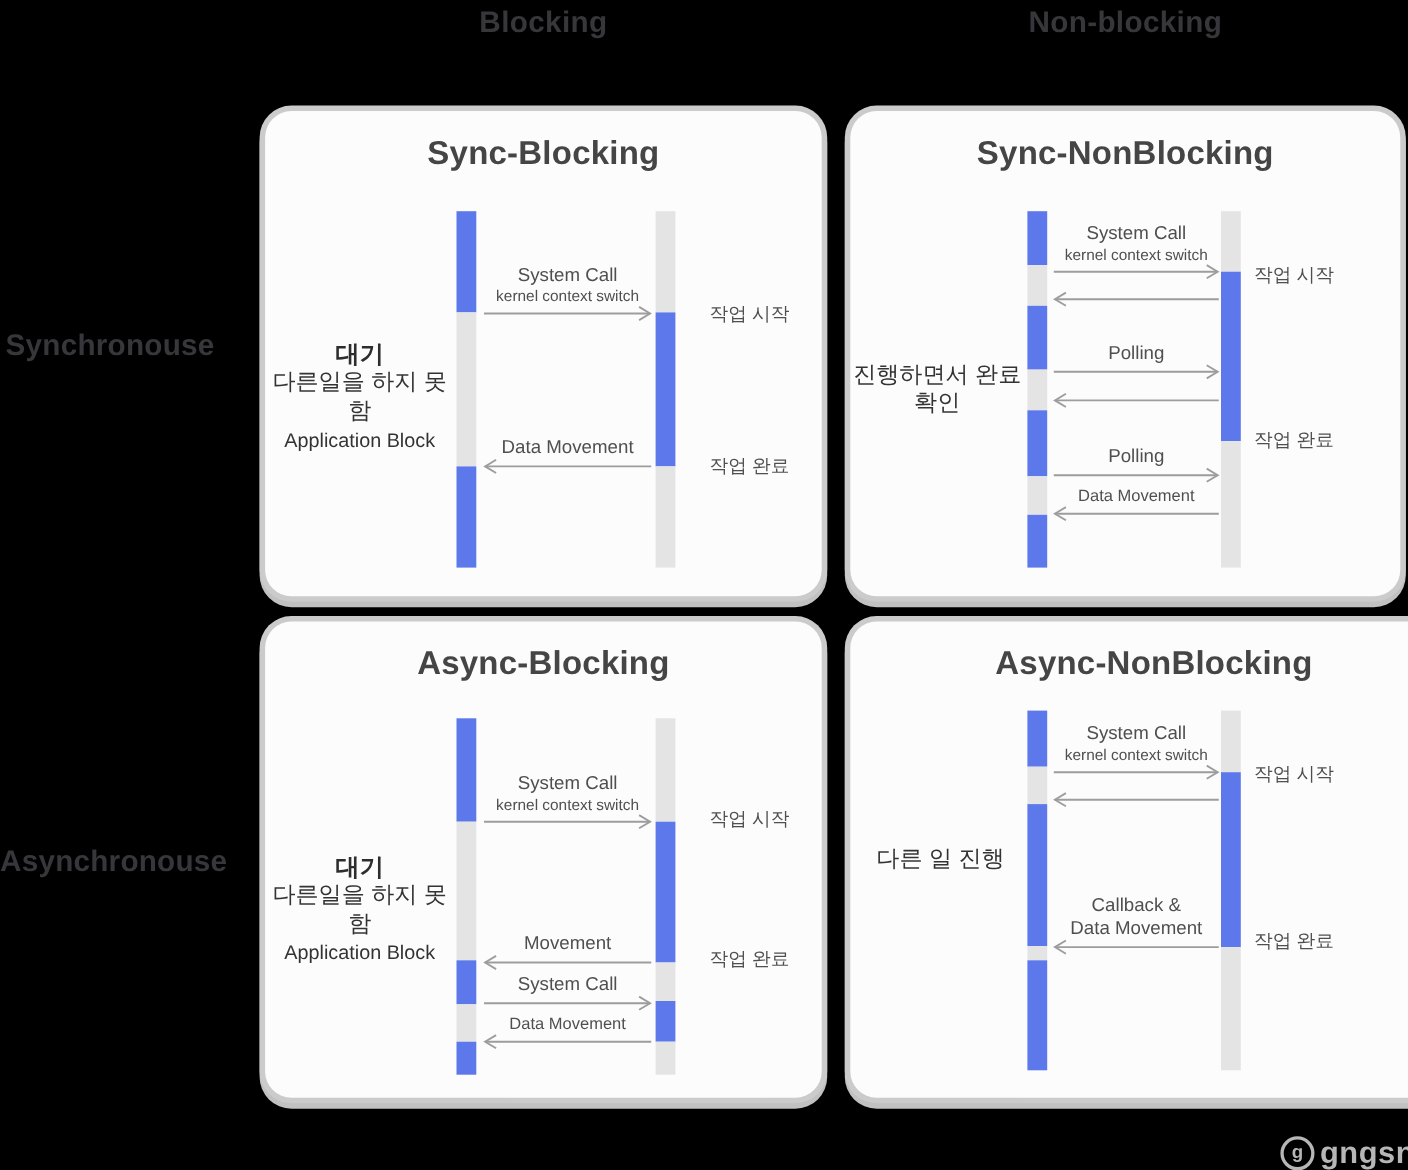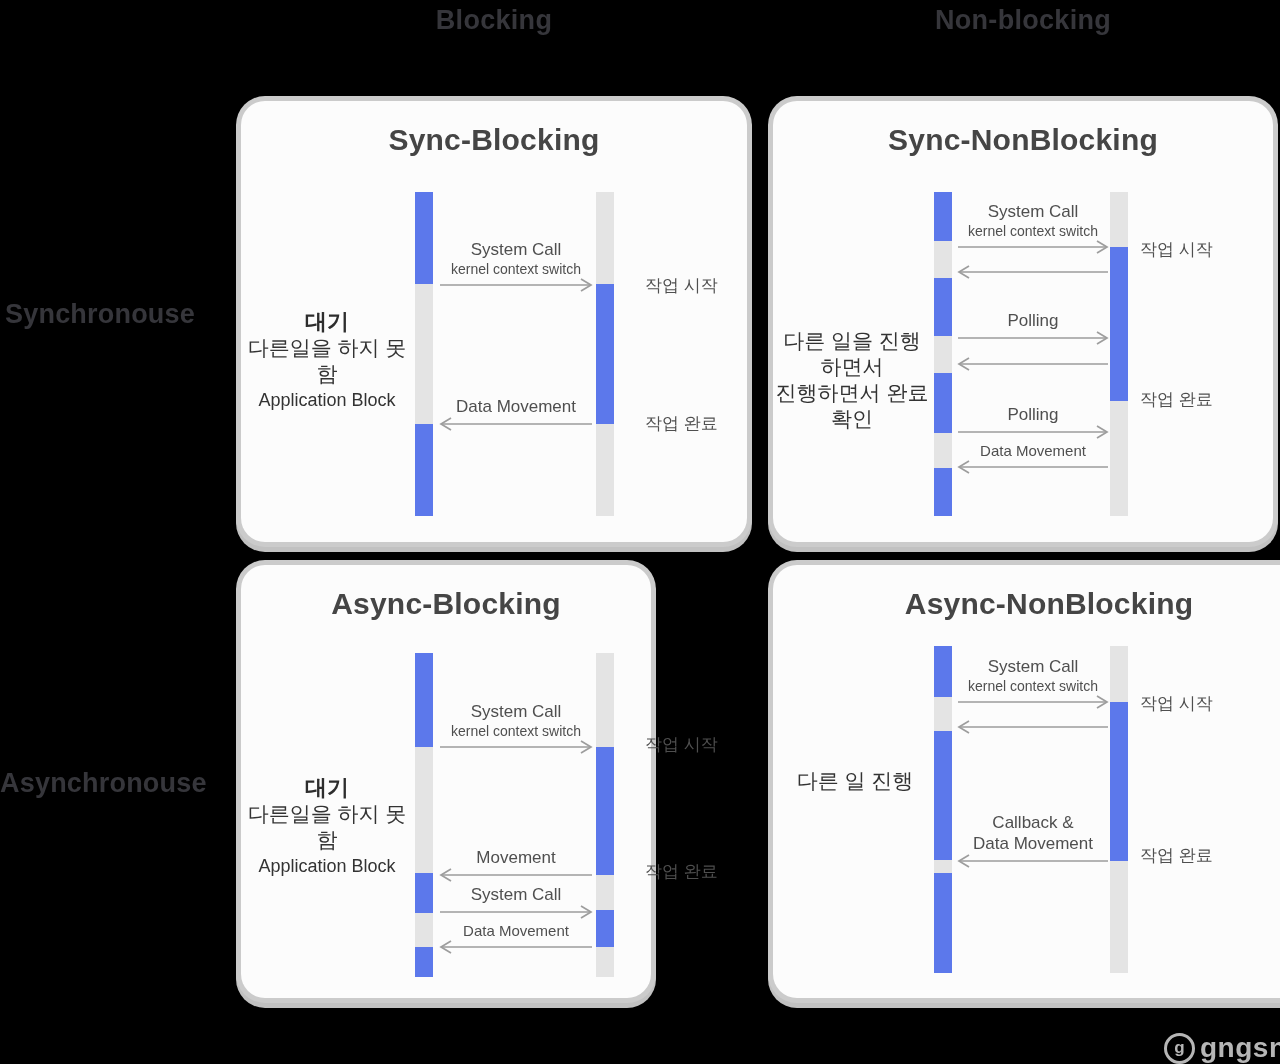--- a/index.html
+++ b/index.html
@@ -82,21 +82,20 @@
         <div class="main">Data Movement</div>
       </div>
       <div class="milestone" style="left: 404px; top: 174px;">작업 시작</div>
       <div class="milestone" style="left: 404px; top: 312px;">작업 완료</div>
     </div>
 </section>
 
 <section class="card" style="left:773px;top:101px;width:500px;height:441px;">
   <h2 class="card-title">Sync-NonBlocking</h2>
   <div class="note" style="left: 0px; top: 227px; width: 158px;">
-      <div class="kr">다른 일을 진행하면서</div>
       <div class="kr">진행하면서 완료 확인</div>
     </div>
   <div class="diagram">
       <div class="tbar" style="left: 161px; top: 91px; width: 18px;">
         <div style="height: 49px; background: rgb(92, 120, 235);"></div>
         <div style="height: 37px; background: rgb(228, 228, 228);"></div>
         <div style="height: 58px; background: rgb(92, 120, 235);"></div>
         <div style="height: 37px; background: rgb(228, 228, 228);"></div>
         <div style="height: 60px; background: rgb(92, 120, 235);"></div>
         <div style="height: 35px; background: rgb(228, 228, 228);"></div>
@@ -142,21 +141,21 @@
         <polyline fill="none" stroke="#9d9d9d" stroke-width="1.7" points="11,2 1,8 11,14"></polyline>
       </svg>
       <div class="arrow-labels" style="left: 185px; width: 150px; bottom: 82px;">
         <div class="sm">Data Movement</div>
       </div>
       <div class="milestone" style="left: 367px; top: 138px;">작업 시작</div>
       <div class="milestone" style="left: 367px; top: 288px;">작업 완료</div>
     </div>
 </section>
 
-<section class="card" style="left:241px;top:565px;width:410px;height:433px;">
+<section class="card" style="left:241px;top:565px;width:506px;height:433px;">
   <h2 class="card-title">Async-Blocking</h2>
   <div class="note" style="left: 0px; top: 209px; width: 172px;">
       <div class="big">대기</div>
       <div class="kr">다른일을 하지 못함</div>
       <div class="en">Application Block</div>
     </div>
   <div class="diagram">
       <div class="tbar" style="left: 174px; top: 88px; width: 18px;">
         <div style="height: 94px; background: rgb(92, 120, 235);"></div>
         <div style="height: 126px; background: rgb(228, 228, 228);"></div>

